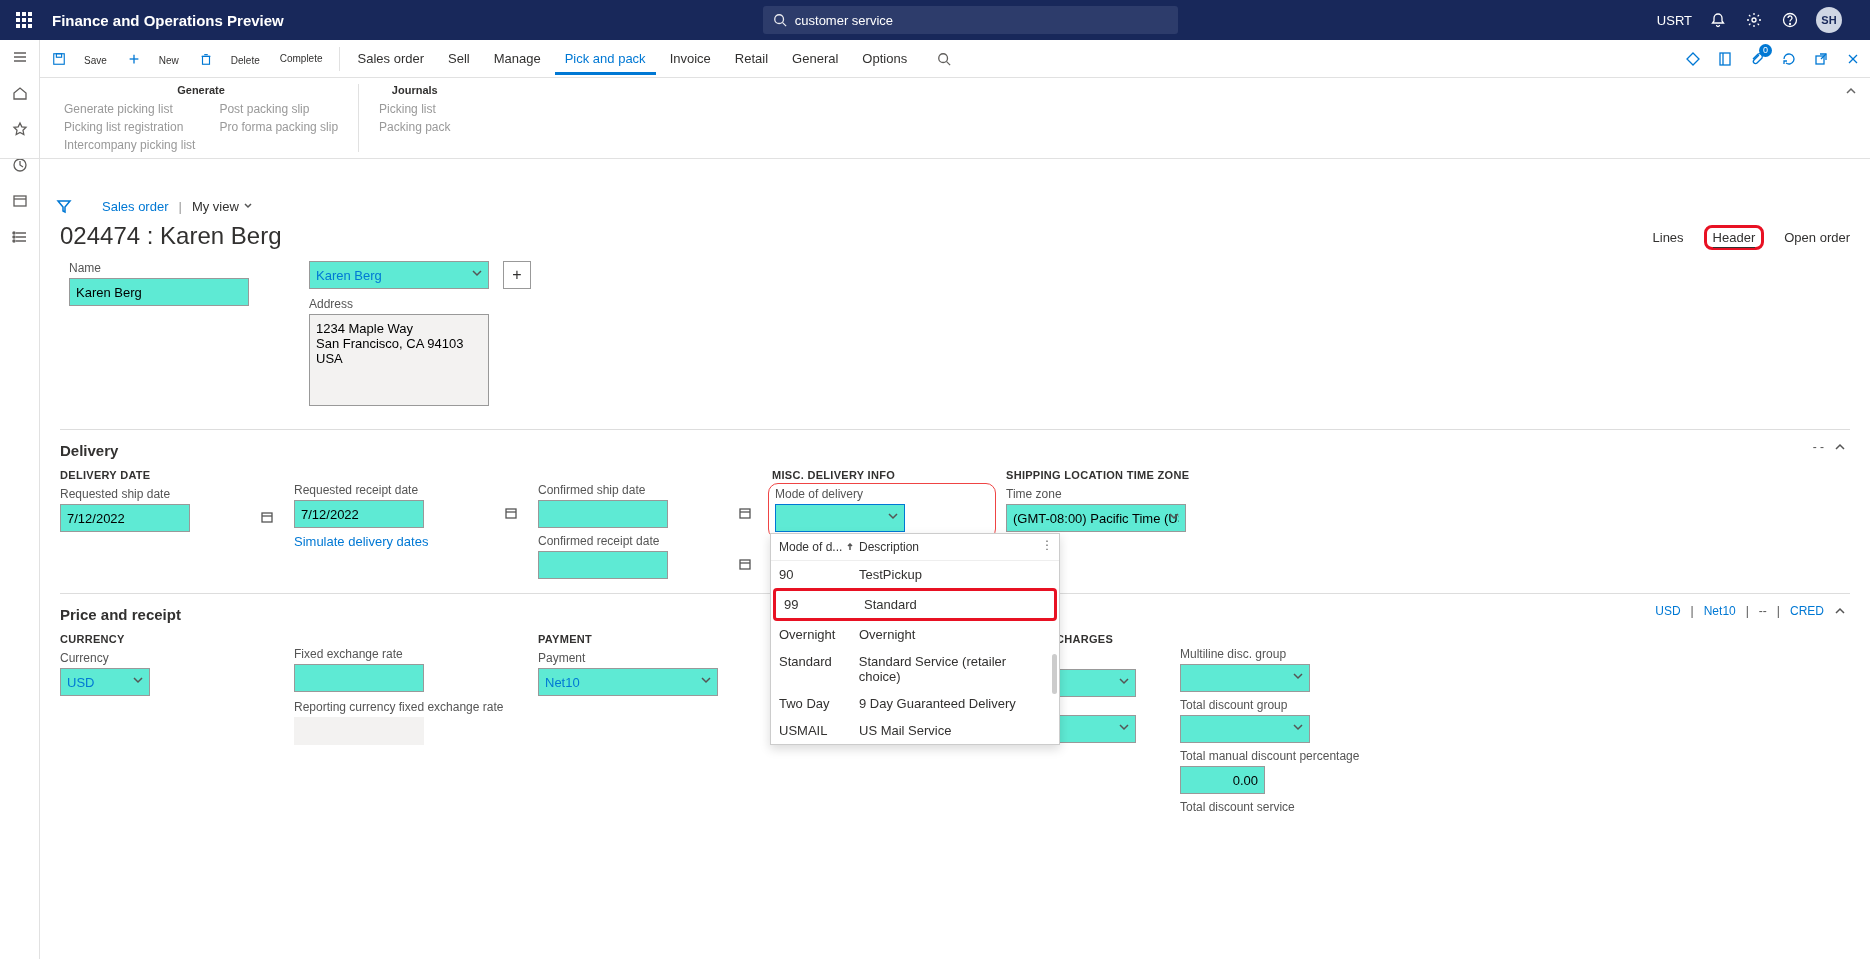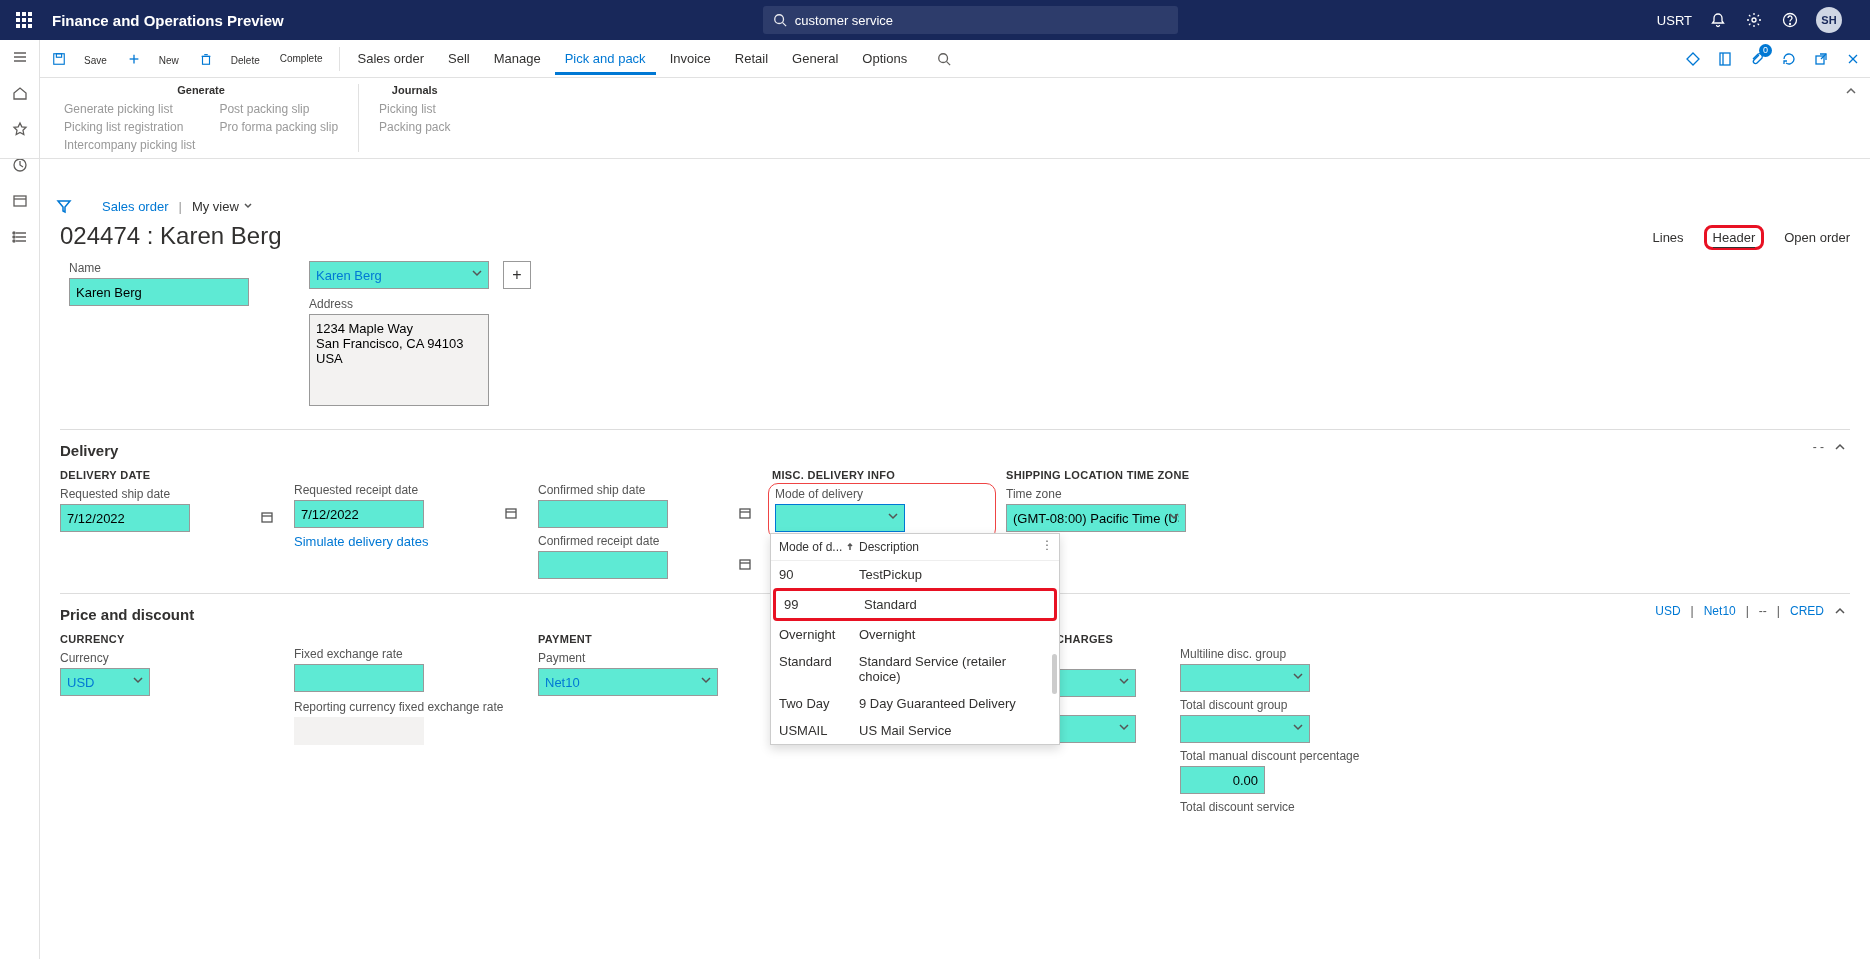--- a/index.html
+++ b/index.html
@@ -480,21 +480,21 @@
                 <path d="M2 4l4 4 4-4"></path>
               </svg>
             </span>
         </div>
       </div>
       <div></div>
     </div>
   </div>
 
   <div class="section">
-    <div class="section-title">Price and discount</div>
+    <div class="section-title">Price and receipt</div>
     <div class="section-head-right">
       <span>USD</span>
       <span class="dash">|</span>
       <span>Net10</span>
       <span class="dash">|</span>
       <span class="dash">--</span>
       <span class="dash">|</span>
       <span>CRED</span>
       <span>
           <svg width="12" height="12" stroke="#555" stroke-width="1.5" fill="none">

